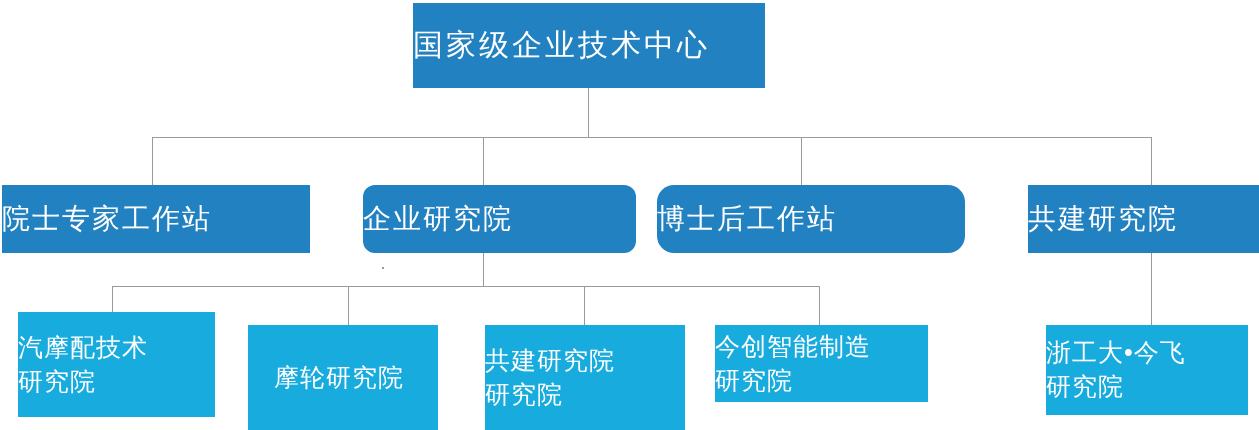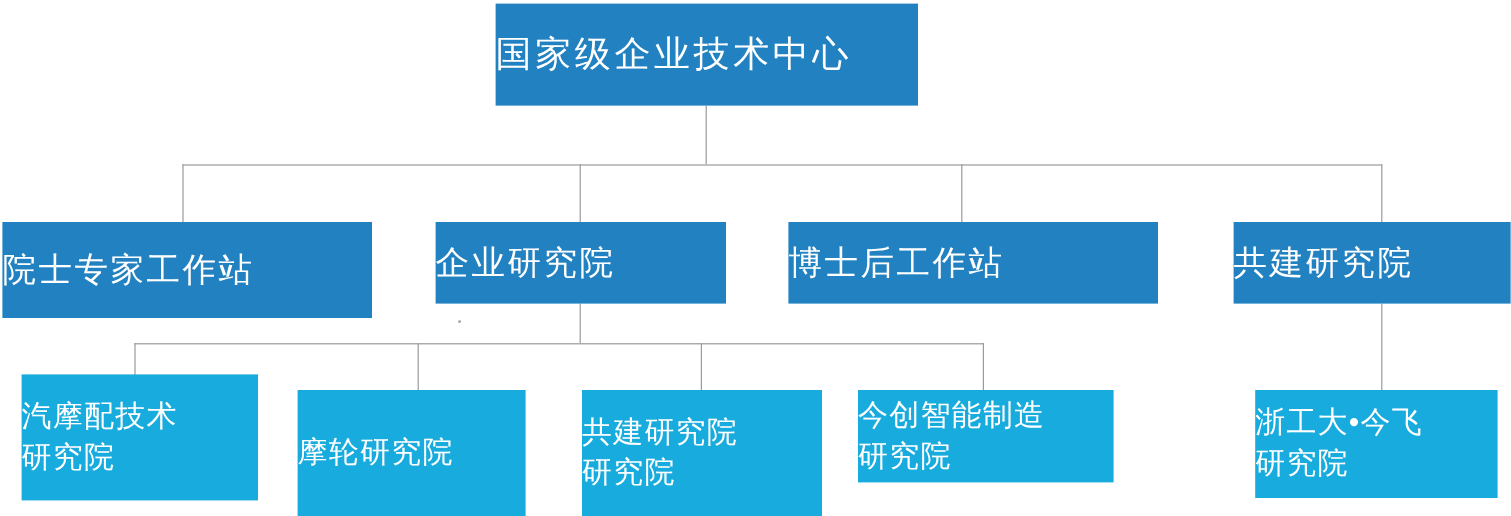--- a/index.html
+++ b/index.html
@@ -18,27 +18,27 @@
   }
   .lvl1{background:var(--primary-blue,#2181c1);font-size:30px;letter-spacing:3px;}
   .lvl2{background:var(--primary-blue,#2181c1);font-size:28px;letter-spacing:2px;}
   .lvl3{background:var(--secondary-blue,#18abdd);font-size:25px;letter-spacing:1px;line-height:1.35;}
   .line{position:absolute;background:var(--line-gray,#9a9a9a);}
   .dot{position:absolute;width:2px;height:2px;background:var(--line-gray,#9a9a9a);}
 
   
   .box-root   {left:413px;top:3px;width:352px;height:85px;}
   
-  .box-l2-0   {left:2px;   top:185px;width:308px;height:80px;}
-  .box-l2-1   {left:363px; top:185px;width:242px;height:68px;}
-  .box-l2-2   {left:657px; top:185px;width:308px;height:68px;}
+  .box-l2-0   {left:2px;   top:185px;width:308px;height:68px;}
+  .box-l2-1   {left:363px; top:185px;width:273px;height:68px;border-radius:12px;}
+  .box-l2-2   {left:657px; top:185px;width:308px;height:68px;border-radius:17px;}
   .box-l2-3   {left:1028px;top:185px;width:251px;height:68px;}
   
   .box-l3-0   {left:18px;  top:312px;width:197px;height:105px;}
-  .box-l3-1   {left:248px; top:325px;width:190px;height:105px;}
+  .box-l3-1   {left:248px; top:325px;width:190px;height:105px;padding-left:26px;}
   .box-l3-2   {left:485px; top:325px;width:200px;height:105px;}
   .box-l3-3   {left:715px; top:325px;width:213px;height:77px;}
   .box-l3-4   {left:1046px;top:325px;width:202px;height:90px;}
 
   
   .v-root     {left:588px; top:88px; width:1px;  height:49px;}
   .h-tier1    {left:152px; top:137px;width:1000px;height:1px;}
   .v-t1-a     {left:152px; top:137px;width:1px;  height:48px;}
   .v-t1-b     {left:483px; top:137px;width:1px;  height:48px;}
   .v-t1-c     {left:801px; top:137px;width:1px;  height:48px;}

